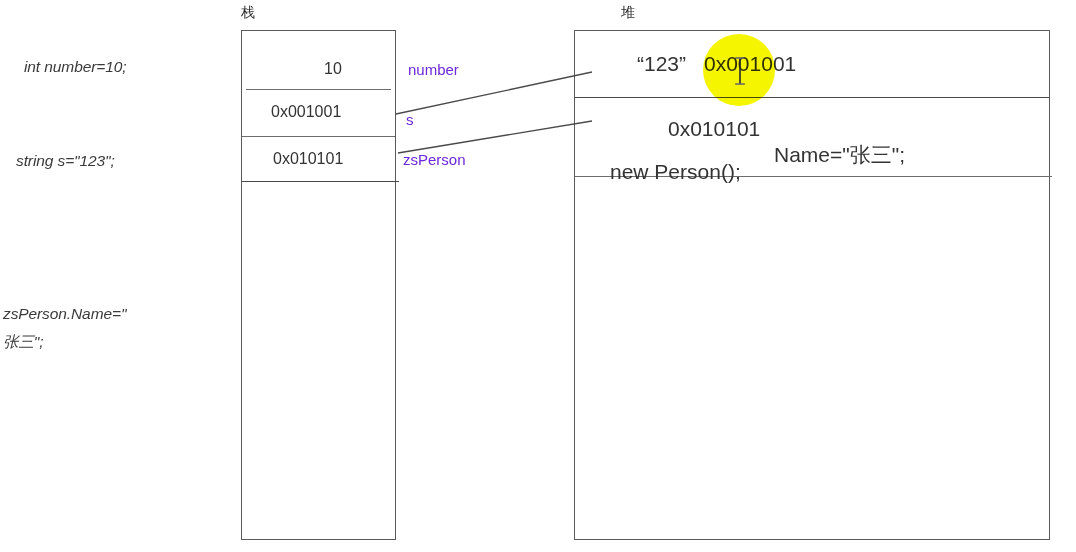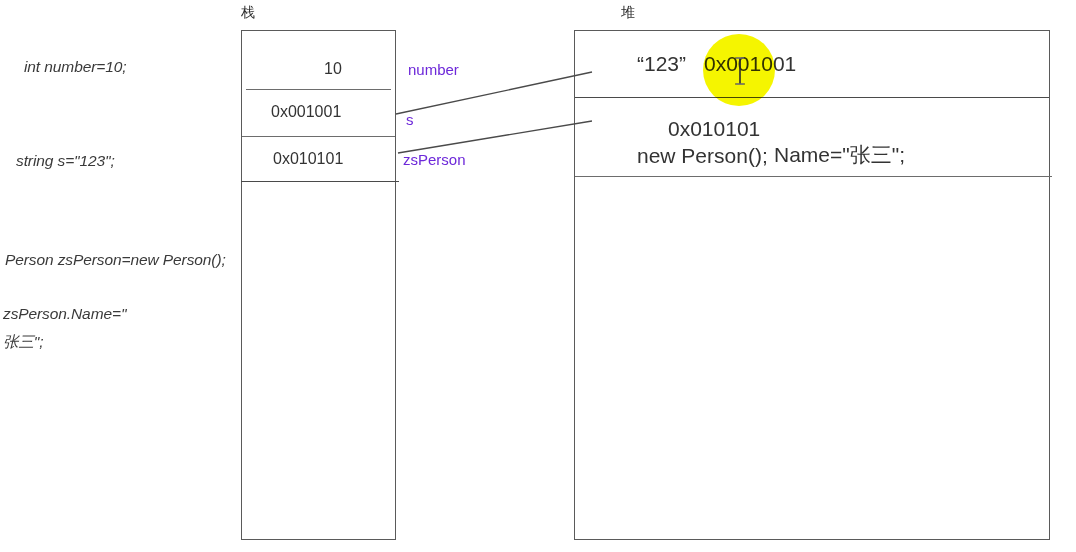--- a/index.html
+++ b/index.html
@@ -85,21 +85,20 @@
 </style>
 </head>
 <body>
 
 <div id="canvas">
 
   <div class="txt code" style="left:24px; top:58px;">int number=10;</div>
 
   <div class="txt code" style="left:16px; top:152px;">string s="123";</div>
 
-  <div class="txt code" style="left:5px; top:251px;">Person zsPerson=new Person();</div>
 
   <div class="txt code" style="left:3px; top:305px;">zsPerson.Name="</div>
 
   <div class="txt code" style="left:3px; top:333px;">张三";</div>
 
   <div class="txt cjk-head" style="left:241px; top:4px;">栈</div>
 
   <div class="box" style="left:241px; top:30px; width:155px; height:510px;"></div>
 
   <div class="divider" style="left:246px; top:89px; width:145px;"></div>
@@ -118,21 +117,21 @@
 
   <div class="box" style="left:574px; top:30px; width:476px; height:510px;"></div>
 
   <div class="divider thin" style="left:575px; top:97px; width:474px;"></div>
   <div class="divider" style="left:575px; top:176px; width:477px;"></div>
 
   <div class="txt heap-txt" style="left:637px; top:52px;">“123”</div>
   <div class="txt heap-txt" style="left:704px; top:52px;">0x001001</div>
 
   <div class="txt heap-txt" style="left:668px; top:117px;">0x010101</div>
-  <div class="txt heap-txt" style="left:610px; top:144px;margin-left:27px;">new Person();</div>
+  <div class="txt heap-txt" style="left:610px; top:160px;">new Person();</div>
   <div class="txt heap-txt" style="left:774px; top:143px;">Name="张三";</div>
 
   <svg class="connector" viewBox="0 0 1076 552" xmlns="http://www.w3.org/2000/svg">
     <line x1="396" y1="114" x2="592" y2="72" stroke="#4a4a4a" stroke-width="1.3"></line>
     <line x1="398" y1="153" x2="592" y2="121" stroke="#4a4a4a" stroke-width="1.3"></line>
   </svg>
 
   <div class="highlight" style="left:703px; top:34px; width:72px; height:72px;"></div>
 
   <svg class="ibeam" style="left:731px; top:56px;" width="18" height="30" viewBox="0 0 18 30" xmlns="http://www.w3.org/2000/svg">

